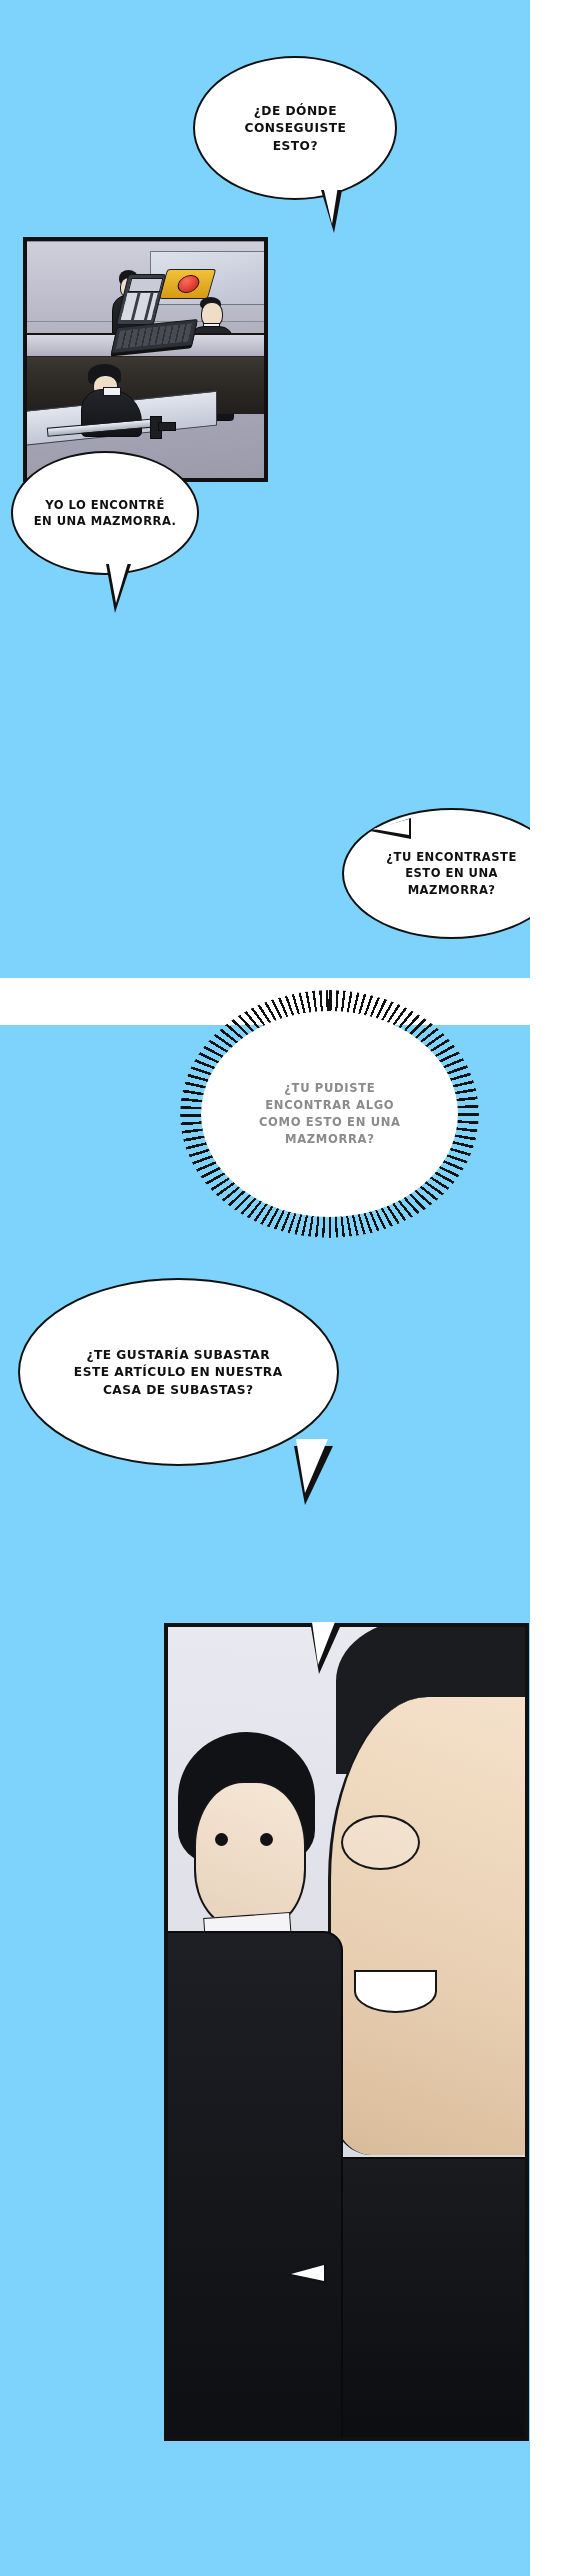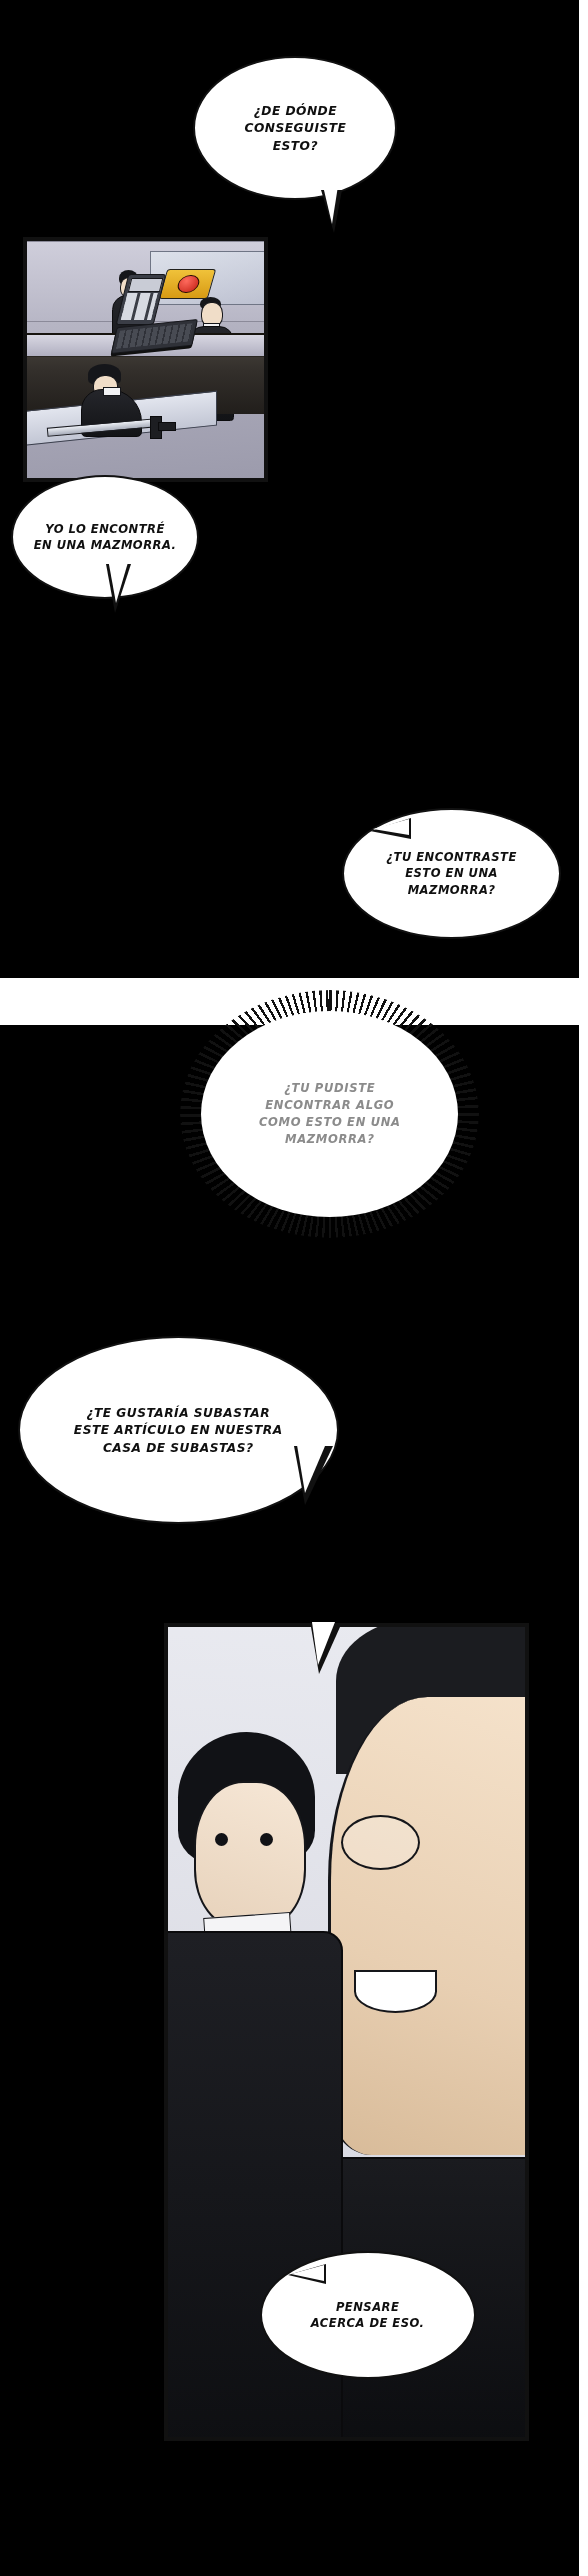--- a/index.html
+++ b/index.html
@@ -3,25 +3,24 @@
 <meta charset="utf-8">
 <style>
   html,body{margin:0;padding:0;background:#ffffff;}
   body{
     width:589px;
     font-family:"DejaVu Sans","Liberation Sans",sans-serif;
     -webkit-font-smoothing:antialiased;
   }
   .page{
     position:relative;
-    width:579px;
+    width:530px;
     height:2576px;
-    background:#000000;
+    background:#7dd3fc;
     overflow:hidden;
-    font-style:italic;
   }
 
   
   .bubble{
     position:absolute;
     background:#fff;
     border:2.5px solid #111;
     border-radius:50%;
     display:flex;
     align-items:center;
@@ -325,21 +324,21 @@
   <div class="bubble" style="left:193px;top:56px;width:204px;height:144px;">
     <div class="txt" style="font-size:13px;">
       <span>¿DE DÓNDE</span><br>
       <span>CONSEGUISTE</span><br>
       <span>ESTO?</span>
     </div>
   </div>
   <div class="tail" style="left:321px;top:190px;border-left:13px solid transparent;border-right:8.2px solid transparent;border-top:43px solid #111;"></div>
   <div class="tail" style="left:323px;top:186px;border-left:9.8px solid transparent;border-right:6.5px solid transparent;border-top:38px solid #fff;z-index:42;"></div>
 
-  <div class="bubble" style="left:11.4px;top:475px;width:188px;height:124px;">
+  <div class="bubble" style="left:11.4px;top:451px;width:188px;height:124px;">
     <div class="txt" style="font-size:12.3px;">
       <span>YO LO ENCONTRÉ</span><br>
       <span>EN UNA MAZMORRA.</span>
     </div>
   </div>
   <div class="tail" style="left:106px;top:564px;border-left:9.8px solid transparent;border-right:16.4px solid transparent;border-top:49px solid #111;"></div>
   <div class="tail" style="left:108px;top:559px;border-left:8.2px solid transparent;border-right:13px solid transparent;border-top:44px solid #fff;z-index:42;"></div>
 
   <div class="bubble" style="left:342px;top:808px;width:219px;height:131px;">
     <div class="txt" style="font-size:12.3px;">
@@ -358,21 +357,21 @@
     <div class="inner">
       <div class="txt" style="font-size:12.3px;">
         <span>¿TU PUDISTE</span><br>
         <span>ENCONTRAR ALGO</span><br>
         <span>COMO ESTO EN UNA</span><br>
         <span>MAZMORRA?</span>
       </div>
     </div>
   </div>
 
-  <div class="bubble" style="left:18px;top:1336px;width:321px;height:188px;">
+  <div class="bubble" style="left:18px;top:1278px;width:321px;height:188px;">
     <div class="txt" style="font-size:13px;">
       <span>¿TE GUSTARÍA SUBASTAR</span><br>
       <span>ESTE ARTÍCULO EN NUESTRA</span><br>
       <span>CASA DE SUBASTAS?</span>
     </div>
   </div>
   <div class="tail" style="left:294px;top:1446px;border-left:11.4px solid transparent;border-right:28px solid transparent;border-top:59px solid #111;"></div>
   <div class="tail" style="left:296px;top:1439px;border-left:9.8px solid transparent;border-right:23px solid transparent;border-top:54px solid #fff;z-index:42;"></div>
 
   <div class="tail" style="left:311px;top:1627px;border-left:8.2px solid transparent;border-right:21px solid transparent;border-top:47px solid #111;"></div>
@@ -388,23 +387,17 @@
     <div class="shoulder-right" style="left:123px;top:530px;width:245px;height:288px;border-radius:49px 0 0 0;"></div>
 
     <div class="hair-left" style="left:9.8px;top:105px;width:137px;height:131px;"></div>
     <div class="face-left" style="left:26px;top:154px;width:108px;height:144px;"></div>
     <div class="eye" style="left:47px;top:206px;width:13px;height:13px;"></div>
     <div class="eye" style="left:92px;top:206px;width:13px;height:13px;"></div>
     <div class="collar-left" style="left:36px;top:288px;width:85px;height:24.5px;"></div>
     <div class="torso-left" style="left:-33px;top:304px;width:204px;height:514px;"></div>
   </div>
 
-  <div class="bubble" style="left:260px;top:2251px;width:216px;height:128px;">
-    <div class="txt" style="font-size:12.3px;">
-      <span>PENSARE</span><br>
-      <span>ACERCA DE ESO.</span>
-    </div>
-  </div>
   <div class="tail" style="left:288px;top:2264px;border-top:11.4px solid transparent;border-bottom:9.8px solid transparent;border-right:38px solid #111;"></div>
   <div class="tail" style="left:291px;top:2265px;border-top:9px solid transparent;border-bottom:7.4px solid transparent;border-right:33px solid #fff;z-index:42;"></div>
 
 </div>
 
 
 </body></html>

